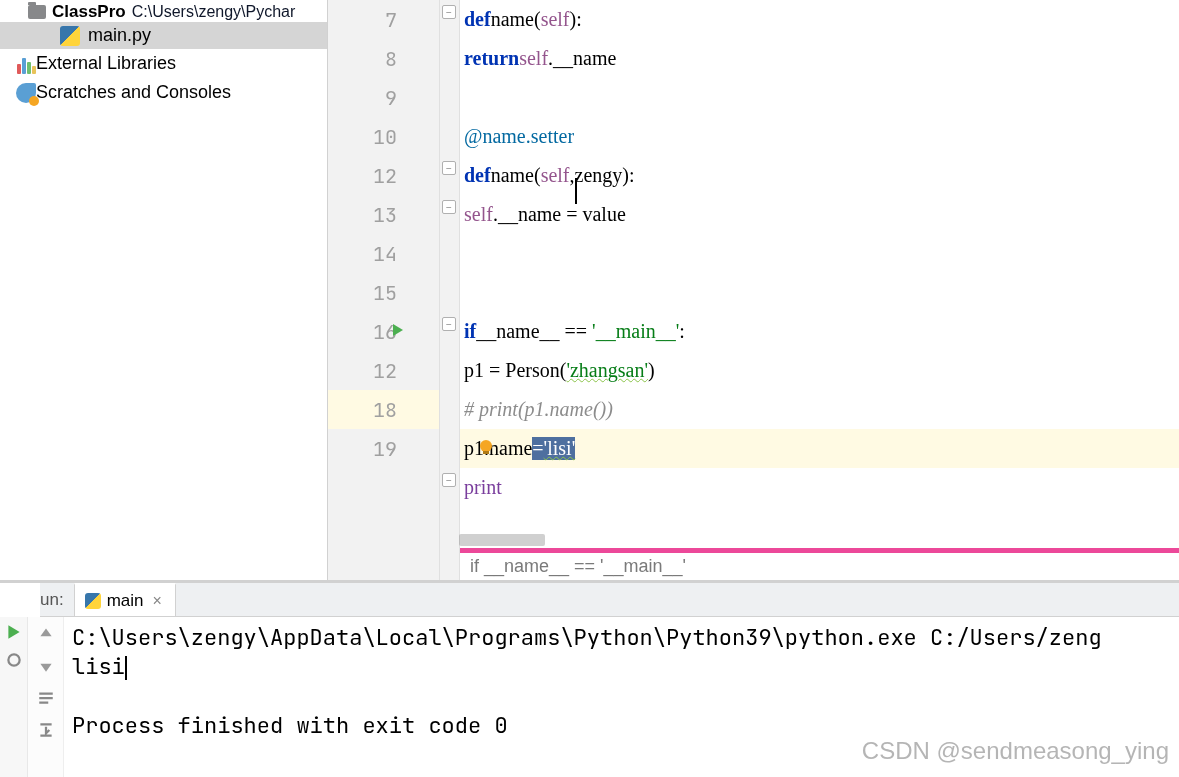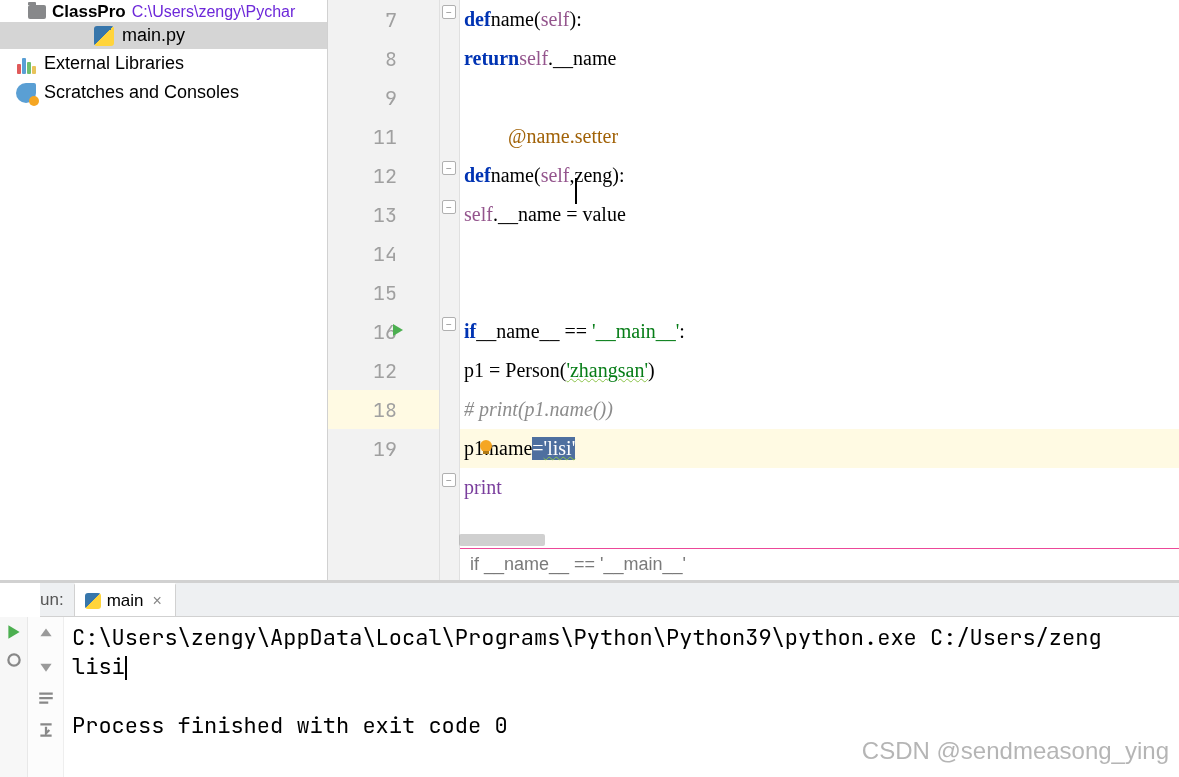--- a/index.html
+++ b/index.html
@@ -19,32 +19,32 @@
 }
 .folder-icon {
   width: 18px; height: 14px; background: #87888a; border-radius: 2px;
   position: relative; flex-shrink: 0;
 }
 .folder-icon::before {
   content: ""; position: absolute; top: -3px; left: 0;
   width: 8px; height: 3px; background: #87888a; border-radius: 1px 1px 0 0;
 }
 .proj-name { font-weight: 700; color: #000; }
-.proj-path { color: #6d28d9; font-size: 16px; }
+.proj-path { color: #0f172a; font-size: 16px; }
 .file-row {
-  display: flex; align-items: center; padding: 3px 4px 3px 94px; gap: 8px;
+  display: flex; align-items: center; padding: 3px 4px 3px 60px; gap: 8px;
   background: #d5d5d5;
 }
 .py-icon {
   width: 20px; height: 20px; border-radius: 3px;
   background: linear-gradient(135deg, #3776ab 50%, #ffd43b 50%);
   flex-shrink: 0;
 }
 .tree-row {
-  display: flex; align-items: center; padding: 4px 4px 4px 16px; gap: 8px;
+  display: flex; align-items: center; padding: 4px 4px 4px 16px; 
 }
 .lib-icon {
   width: 20px; height: 20px; flex-shrink: 0; position: relative;
 }
 .lib-icon span { position: absolute; bottom: 0; width: 4px; border-radius: 1px; }
 .lib-icon .b1 { left: 1px; height: 10px; background: #e05a5a; }
 .lib-icon .b2 { left: 6px; height: 16px; background: #5a9fd4; }
 .lib-icon .b3 { left: 11px; height: 12px; background: #6fbf6f; }
 .lib-icon .b4 { left: 16px; height: 8px; background: #e8c35a; }
 .scratch-icon {
@@ -89,34 +89,34 @@
   font-size: 10px; color: #888;
 }
 .fold::before { content: "−"; }
 .code {
   flex: 1; font-family: Liberation Serif, serif;
   font-size: 20px; position: relative; overflow: hidden;
 }
 .line { height: 39px; display: flex; align-items: center; white-space: pre; padding-left: 4px; }
 .line.hl { background: #fffae3; }
 .kw { color: #0033b3; font-weight: 600; }
-.dec { color: #a16207; margin-left: 44px; }
+.dec { color: #0369a1; }
 .fn { color: #7a3e9d; }
 .self { color: #94558d; }
 .str { color: #067d17; }
 .com { color: #8c8c8c; font-style: italic; }
 .nm { color: #000; }
 .wavy { text-decoration: underline wavy #8bc34a; text-decoration-thickness: 1px; }
 .sel { background: #4e6f9f; color: #fff; }
 .cursor-mark {
   position: absolute; width: 2px; height: 26px; background: #000;
 }
 .breadcrumb {
   position: absolute; bottom: 0; left: 132px; right: 0; height: 32px;
-  background: #fff; border-top: 1px solid #ec4899;
+  background: #fff; border-top: 5px solid #ec4899;
   display: flex; align-items: center; padding-left: 10px;
   font-size: 18px; color: #7a7a7a; font-family: "Segoe UI", sans-serif;
 }
 .scroll-thumb {
   position: absolute; left: 131px; bottom: 34px; width: 86px; height: 12px;
   background: rgba(120,120,120,0.35); border-radius: 2px;
 }
 .run-panel {
   height: 197px; border-top: 3px solid #d1d1d1; display: flex; flex-direction: column;
 }
@@ -184,21 +184,21 @@
       <span class="scratch-icon"></span>
       <span>Scratches and Consoles</span>
     </div>
   </div>
 
   <div class="editor">
     <div class="gutter">
       <div class="ln">7</div>
       <div class="ln">8</div>
       <div class="ln">9</div>
-      <div class="ln">11</div>
+      <div class="ln">10</div>
       <div class="ln">12</div>
       <div class="ln">13</div>
       <div class="ln">14</div>
       <div class="ln">15</div>
       <div class="ln">16</div>
       <div class="ln">12</div>
       <div class="ln hl">18</div>
       <div class="ln">19</div>
       <svg class="run-gutter" style="top:322px" viewBox="0 0 16 16">
           <path d="M3 2 L13 8 L3 14 Z" fill="#4caf50"></path>
@@ -214,21 +214,21 @@
     <div class="code">
       <svg class="bulb" style="position:absolute;left:16px;top:437px" viewBox="0 0 20 20">
           <circle cx="10" cy="9" r="6" fill="#f5a623"></circle>
           <rect x="7" y="14" width="6" height="3" fill="#b07a15"></rect>
         </svg>
 
       <div class="line">    <span class="kw">def</span> <span class="nm">name</span>(<span class="self">self</span><span class="nm">):</span></div>
       <div class="line">        <span class="kw">return</span> <span class="self">self</span><span class="nm">.__name</span></div>
       <div class="line"></div>
       <div class="line">    <span class="dec">@name.setter</span></div>
-      <div class="line">    <span class="kw">def</span> <span class="nm">name</span>(<span class="self">self</span><span class="nm">,zeng):</span></div>
+      <div class="line">    <span class="kw">def</span> <span class="nm">name</span>(<span class="self">self</span><span class="nm">,zengy):</span></div>
       <div class="line">        <span class="self">self</span><span class="nm">.__name = value</span></div>
       <div class="line"></div>
       <div class="line"></div>
       <div class="line"><span class="kw">if</span> <span class="nm">__name__</span><span class="nm"> == </span><span class="str">'__main__'</span><span class="nm">:</span></div>
       <div class="line">    <span class="nm">p1 = Person(</span><span class="str wavy">'zhangsan'</span><span class="nm">)</span></div>
       <div class="line">    <span class="com"># print(p1.name())</span></div>
       <div class="line hl">    <span class="nm">p1.name</span><span class="sel"><span>=</span><span class="wavy">'lisi'</span></span></div>
       <div class="line">    <span class="fn">print</span></div>
 
       <div class="cursor-mark" style="left:115px; top:178px"></div>

